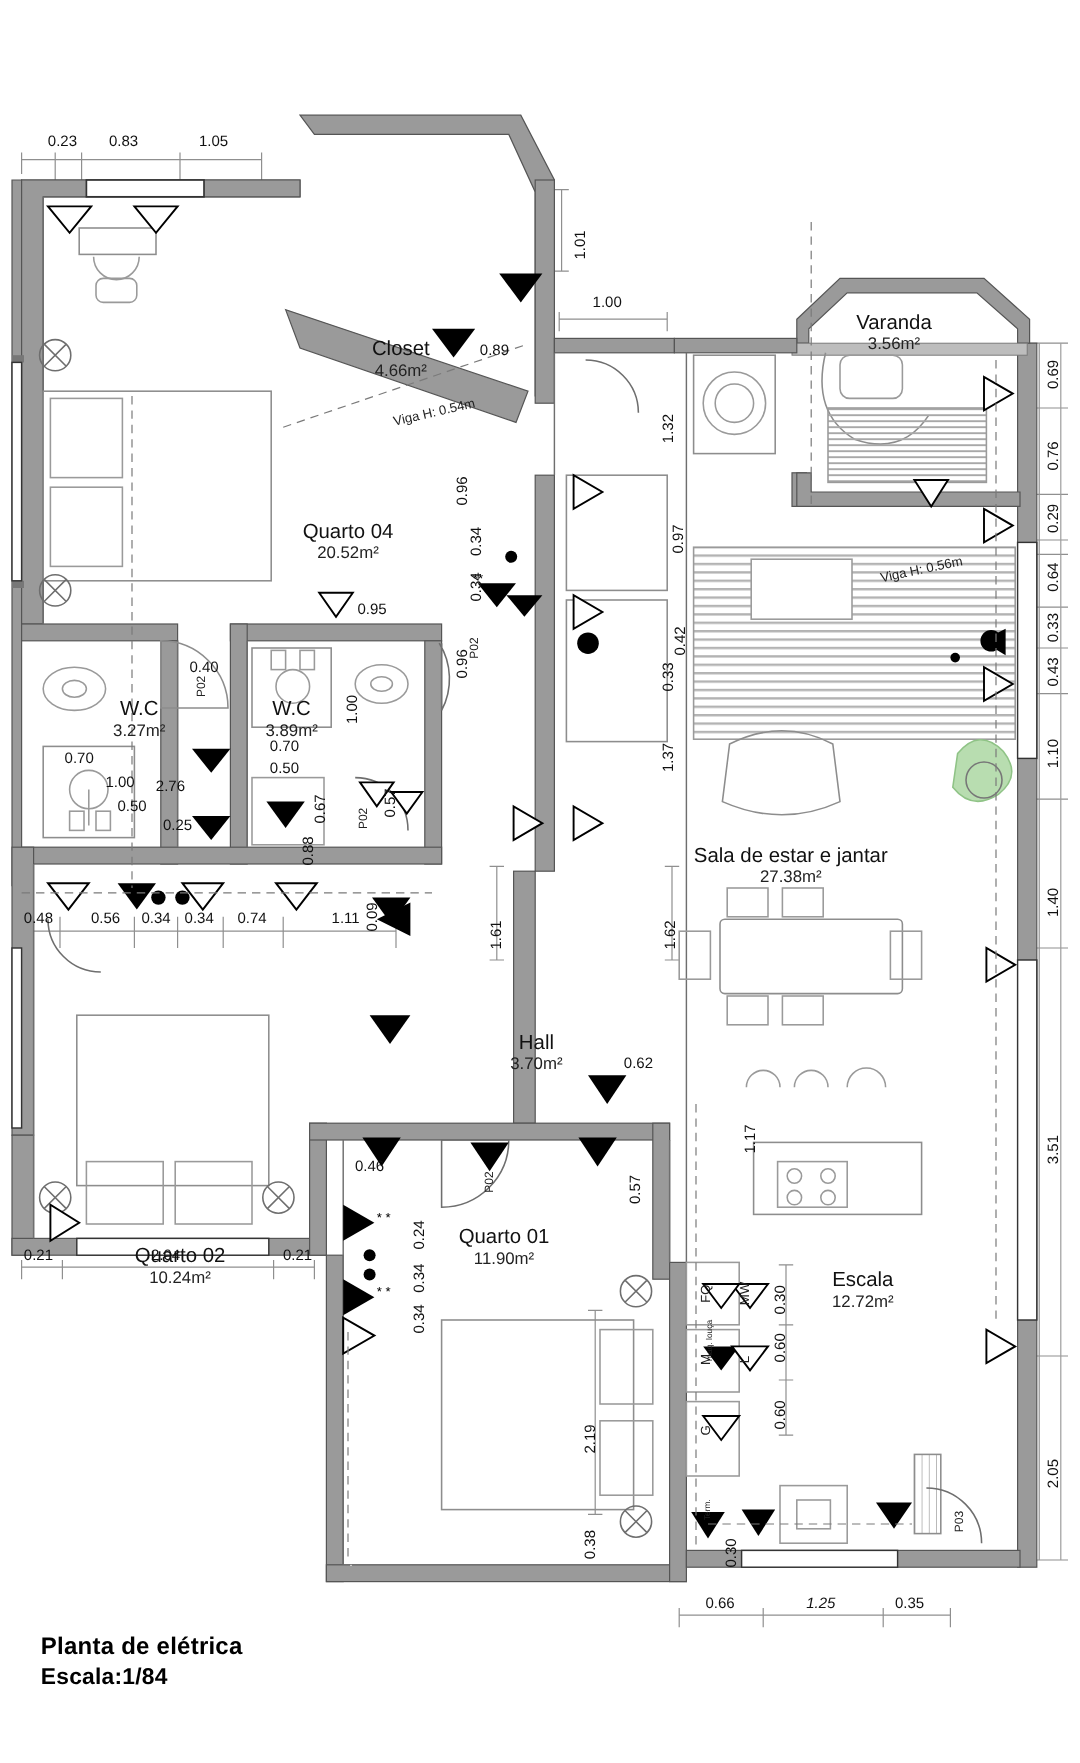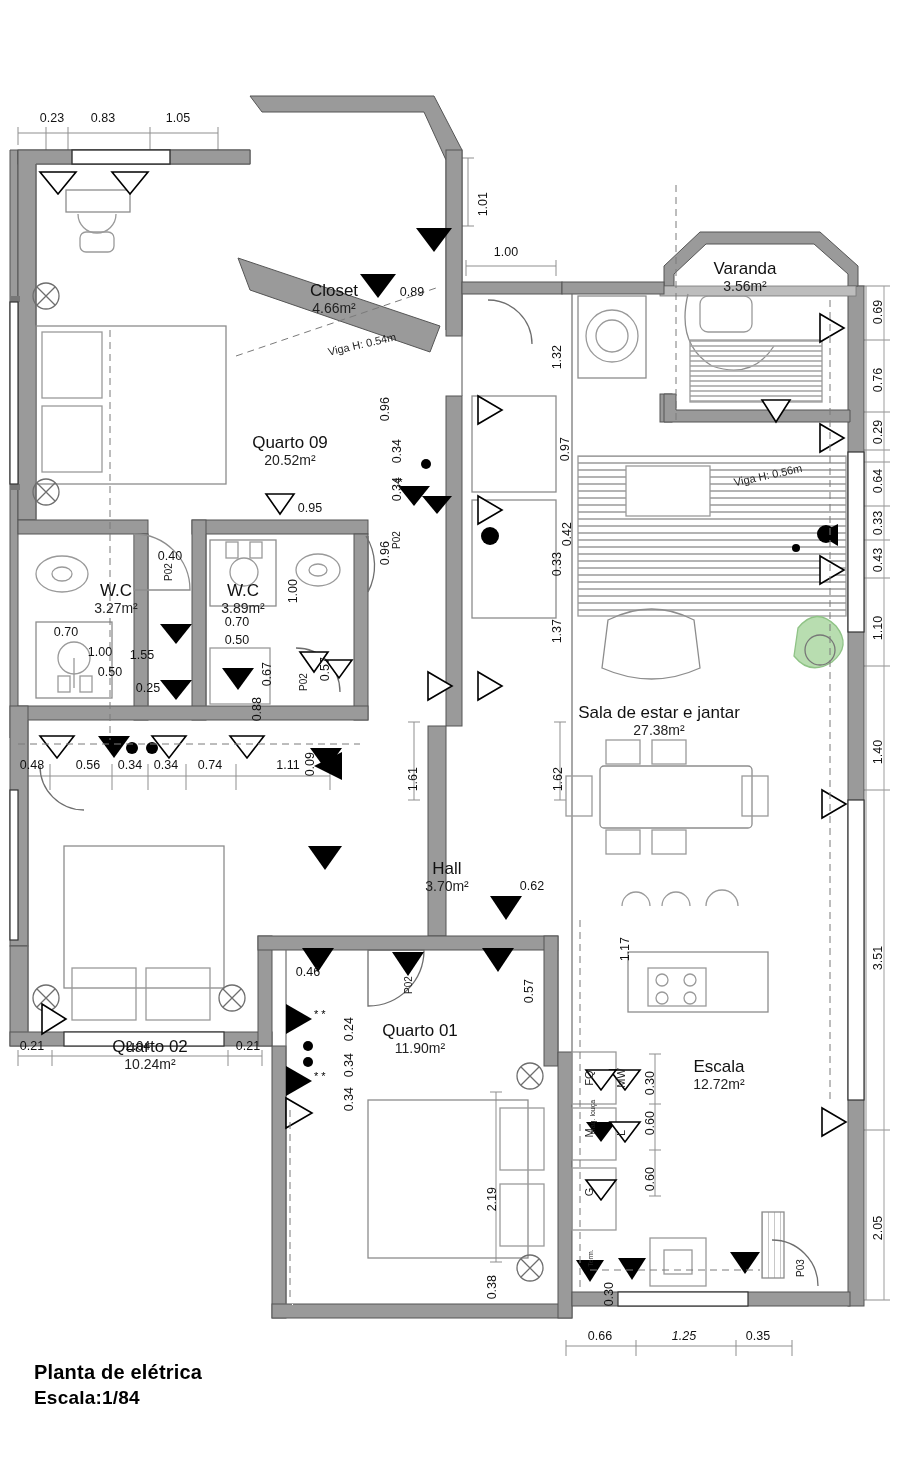--- a/index.html
+++ b/index.html
@@ -327,21 +327,21 @@
       <path d="M676,420 L676,180"></path>
       <path d="M590,1270 L760,1270"></path>
       <path d="M290,1110 L290,1300"></path>
     </g>
   </g>
 </svg>
 
 <div id="labels">
 
   <div class="lbl" style="left:190px;top:418px;width:200px;">
-    <div class="room-name">Quarto 09</div>
+    <div class="room-name">Quarto 04</div>
     <div class="room-area">20.52m²</div>
   </div>
   <div class="lbl" style="left:254px;top:266px;width:160px;">
     <div class="room-name">Closet</div>
     <div class="room-area">4.66m²</div>
   </div>
   <div class="lbl" style="left:56px;top:566px;width:120px;">
     <div class="room-name">W.C</div>
     <div class="room-area">3.27m²</div>
   </div>
@@ -402,21 +402,21 @@
       <div class="dim" style="left: 380px; top: 534px; transform: rotate(-90deg) translate(-50%, -50%);">0.96</div>
       <div class="dim" style="left: 552px; top: 338px; transform: rotate(-90deg) translate(-50%, -50%);">1.32</div>
       <div class="dim" style="left: 560px; top: 430px; transform: rotate(-90deg) translate(-50%, -50%);">0.97</div>
       <div class="dim" style="left: 562px; top: 515px; transform: rotate(-90deg) translate(-50%, -50%);">0.42</div>
       <div class="dim" style="left: 552px; top: 545px; transform: rotate(-90deg) translate(-50%, -50%);">0.33</div>
       <div class="dim" style="left: 552px; top: 612px; transform: rotate(-90deg) translate(-50%, -50%);">1.37</div>
       <div class="dim" style="left: 170px; top: 556px; transform: translate(-50%, -50%);">0.40</div>
       <div class="dim" style="left: 66px; top: 632px; transform: translate(-50%, -50%);">0.70</div>
       <div class="dim" style="left: 100px; top: 652px; transform: translate(-50%, -50%);">1.00</div>
       <div class="dim" style="left: 110px; top: 672px; transform: translate(-50%, -50%);">0.50</div>
-      <div class="dim" style="left: 142px; top: 655px; transform: translate(-50%, -50%);">1.55</div>
+      <div class="dim" style="left: 142px; top: 655px; transform: translate(-50%, -50%);">2.76</div>
       <div class="dim" style="left: 148px; top: 688px; transform: translate(-50%, -50%);">0.25</div>
       <div class="dim" style="left: 237px; top: 622px; transform: translate(-50%, -50%);">0.70</div>
       <div class="dim" style="left: 237px; top: 640px; transform: translate(-50%, -50%);">0.50</div>
       <div class="dim" style="left: 288px; top: 572px; transform: rotate(-90deg) translate(-50%, -50%);">1.00</div>
       <div class="dim" style="left: 262px; top: 655px; transform: rotate(-90deg) translate(-50%, -50%);">0.67</div>
       <div class="dim" style="left: 320px; top: 650px; transform: rotate(-90deg) translate(-50%, -50%);">0.57</div>
       <div class="dim" style="left: 252px; top: 690px; transform: rotate(-90deg) translate(-50%, -50%);">0.88</div>
       <div class="dim" style="left: 32px; top: 765px; transform: translate(-50%, -50%);">0.48</div>
       <div class="dim" style="left: 88px; top: 765px; transform: translate(-50%, -50%);">0.56</div>
       <div class="dim" style="left: 130px; top: 765px; transform: translate(-50%, -50%);">0.34</div>

